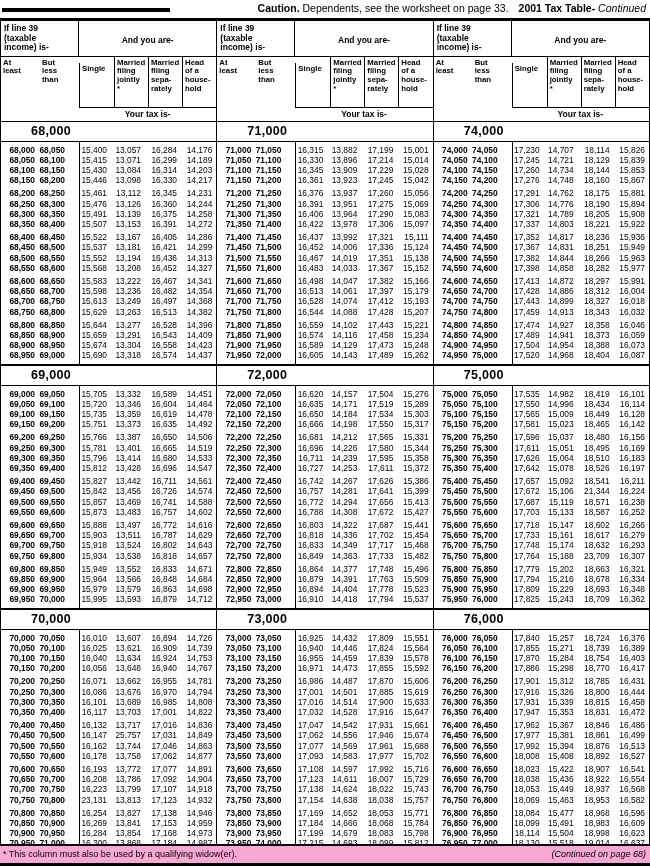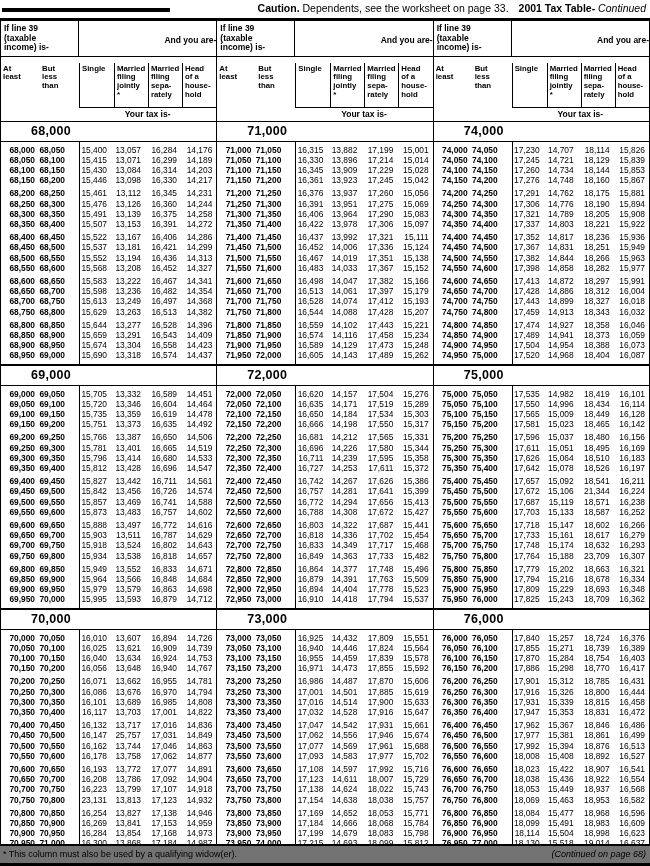--- a/index.html
+++ b/index.html
@@ -14,22 +14,22 @@
   .caution-line .b { font-weight:bold;margin-top:20px; }
   .caution-line .i { font-style:italic; }
   .caution-line .t { font-weight:bold; margin-left:10px;text-align:center; }
   
   .panels { position:absolute; top:18px; left:0; right:0; display:flex; border-top:3px solid #000; border-left:1.5px solid #000; border-right:1.5px solid #000; }
   .panel { flex:1; border-right:1.5px solid #000; }
   .panel:last-child { border-right:none; }
   .phead { border-bottom:1px solid #000; }
   .phead-top { display:flex; border-bottom:1px solid #000; }
   .ph-income { width:78px; border-right:1px solid #000; font-weight:bold; font-size:8.5px; line-height:9.5px; white-space:pre-line; padding:3px 0 3px 3px; }
-  .ph-andyou { flex:1; font-weight:bold; font-size:8.5px; text-align:right; padding-top:14px; }
-  .phead-cols { display:flex;align-items:flex-end; }
+  .ph-andyou { flex:1; font-weight:bold; font-size:8.5px; text-align:center; padding-top:14px; }
+  .phead-cols { display:flex; }
   .ph-c { font-weight:bold; font-size:7.8px; line-height:8.8px; white-space:pre-line; padding:2px 1px 1px 2px; min-height:44px; }
   .ph-c.c1 { width:39px; }
   .ph-c.c2 { width:39px; }
   .ph-c.c3 { width:35px; border-left:1px solid #000;margin-top:6px; }
   .ph-c.c4 { width:34px; border-left:1px solid #000; }
   .ph-c.c5 { width:34px; border-left:1px solid #000; }
   .ph-c.c6 { flex:1; border-left:1px solid #000; }
   .ph-yourtax { margin-left:78px; border-top:1px solid #000; font-weight:bold; font-size:8.5px; text-align:center; padding:1px 0 2px; }
   
   .section { border-top:2.5px solid #000; }
@@ -42,21 +42,21 @@
   .row.gap { margin-top:3px; }
   .cell { text-align:right; }
   .c-al { width:34px; font-weight:bold; }
   .c-bl { width:37px; font-weight:bold; padding-right:7px; }
   .c-t1 { width:35px; }
   .c-t2 { width:34px; }
   .c-t3 { width:36px; }
   .c-t4 { flex:1; padding-right:4px; }
   
   .footer { position:absolute; left:0; right:0; bottom:0; display:flex; justify-content:space-between; align-items:center;
-    border-top:2px solid #000; border-bottom:3.5px solid #000; padding:3px 4px 4px 3px; font-size:9px; background:#737373; }
+    border-top:2px solid #000; border-bottom:3.5px solid #000; padding:3px 4px 4px 3px; font-size:9px; background:#f9a8d4; }
   .footer .note { font-weight:normal; }
   .footer .cont { font-style:italic; }
 </style>
 </head>
 <body>
 
 <div class="page">
   <div class="top-partial-rule"></div>
   <div class="caution-line"><span class="b">Caution.</span><span> Dependents, see the worksheet on page 33.</span><span class="t">2001 Tax Table-</span><span class="i"> Continued</span></div>
 

